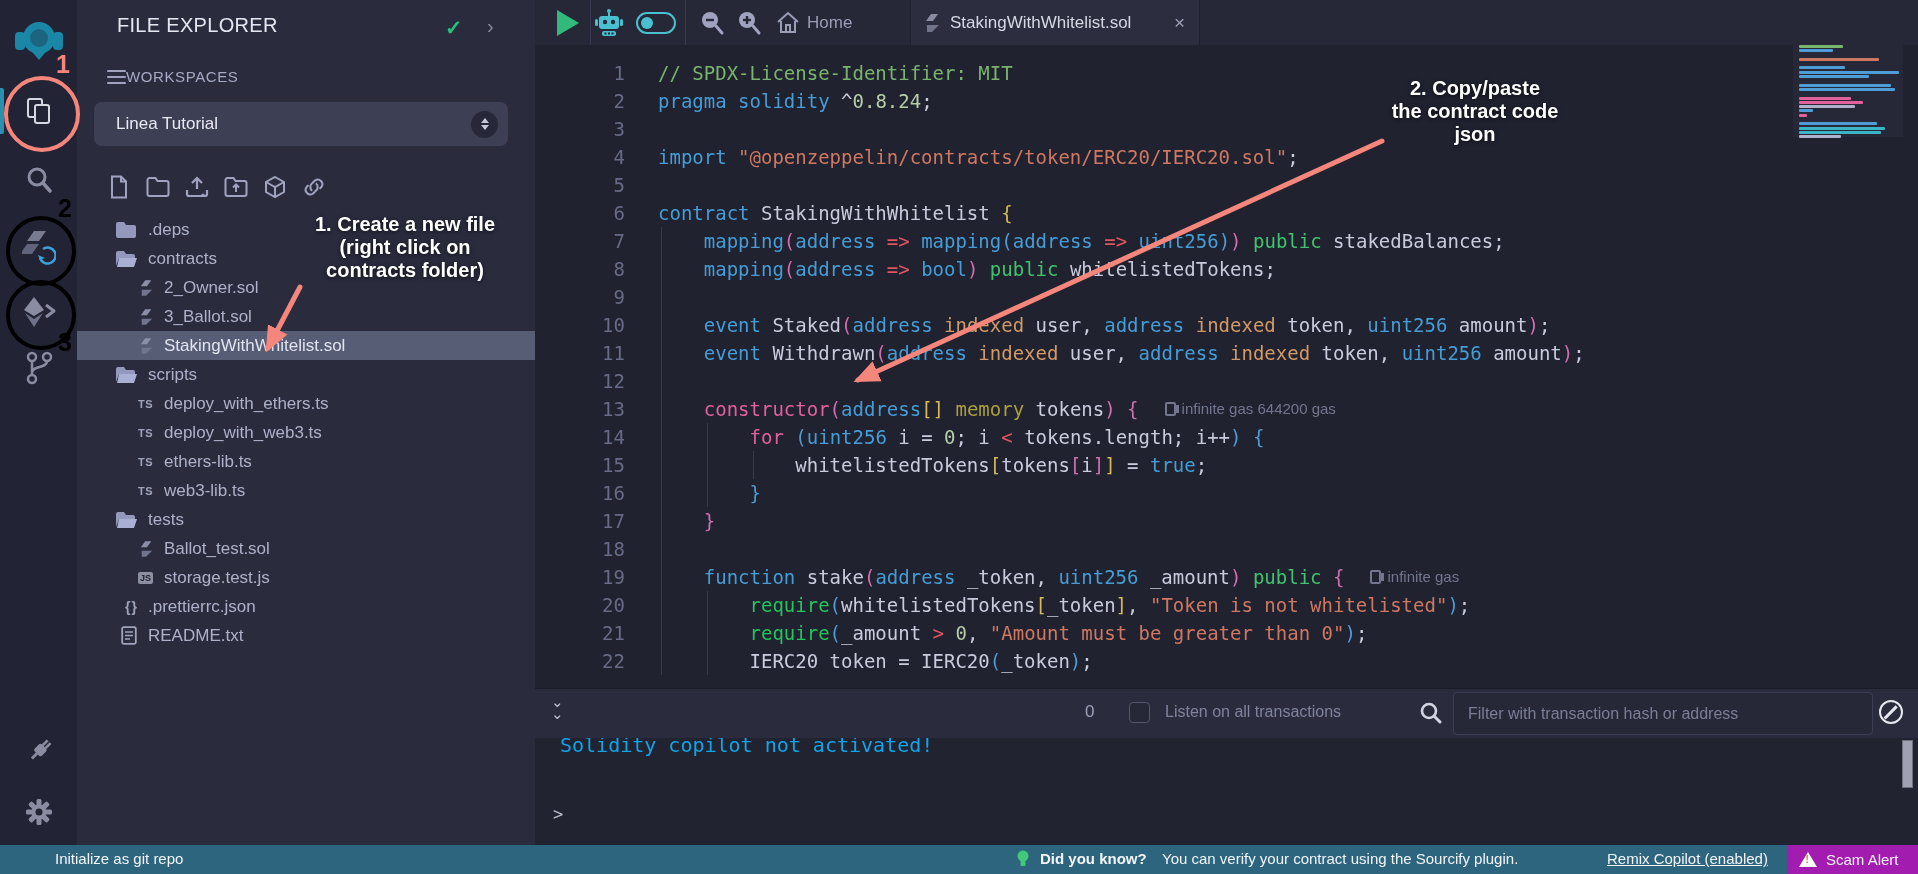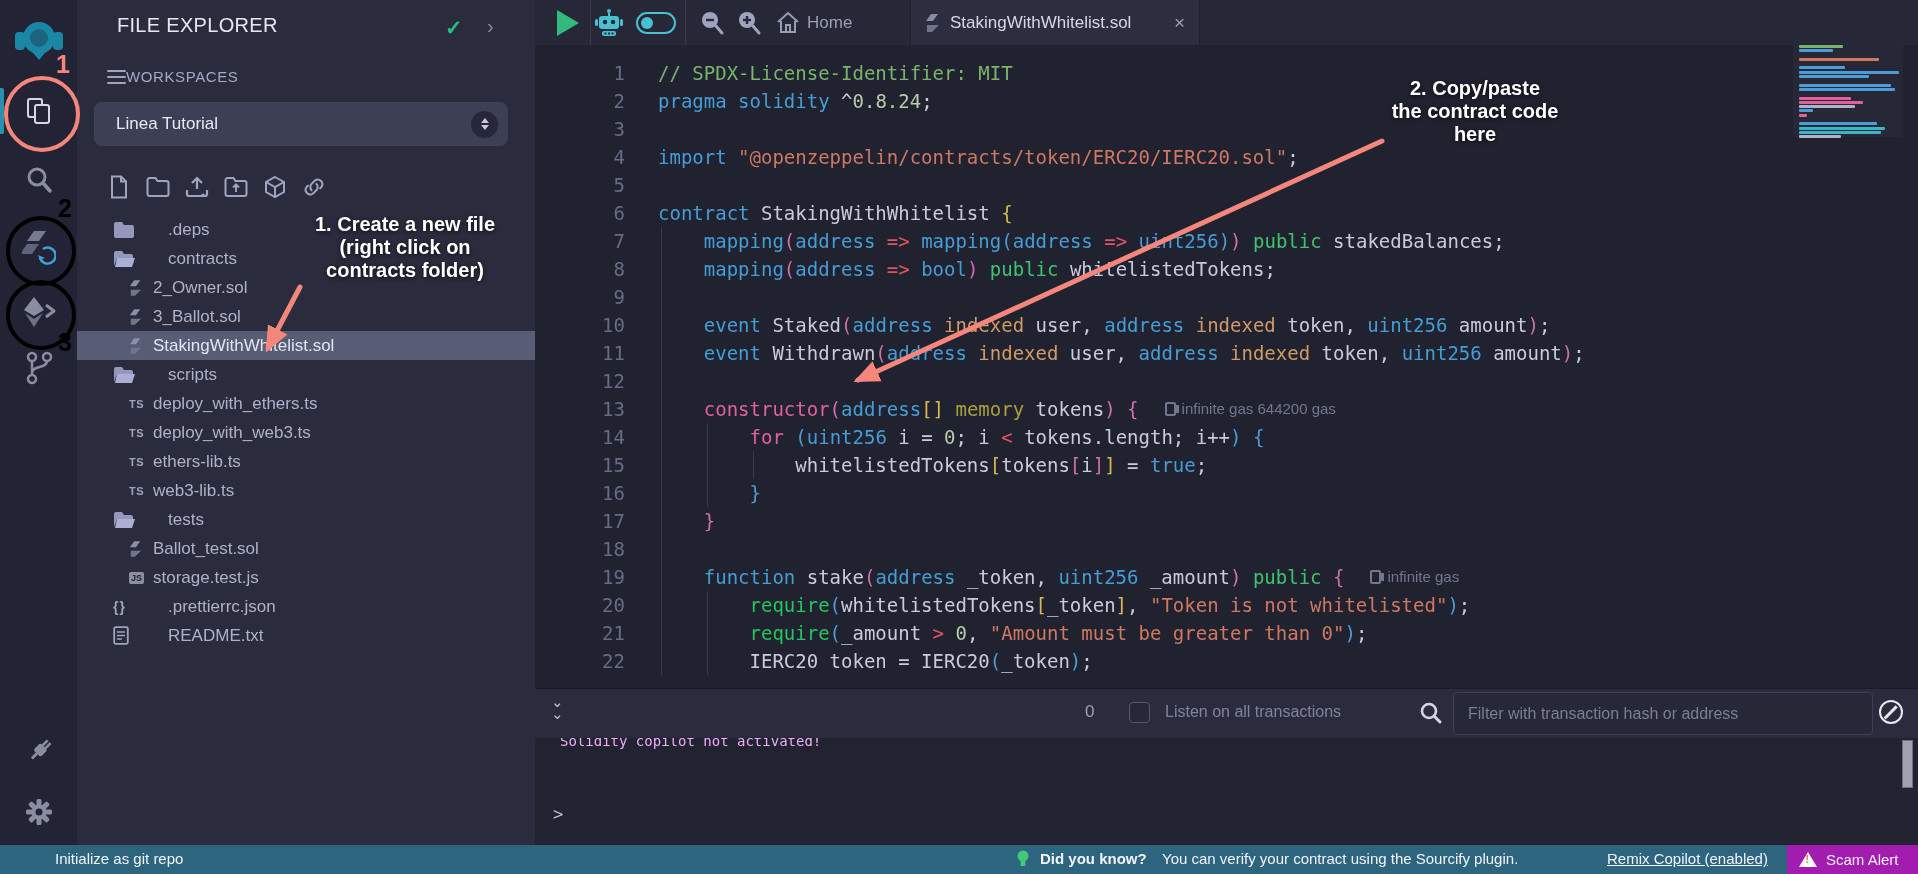--- a/index.html
+++ b/index.html
@@ -23,24 +23,24 @@
   .ws-name{font-size:17px;color:#e8e9f2;}
   .ws-badge{width:27px;height:27px;border-radius:50%;background:#262839;display:flex;flex-direction:column;align-items:center;justify-content:center;gap:2px;}
   .ws-badge b{width:0;height:0;border-left:4px solid transparent;border-right:4px solid transparent;}
   .ws-badge b.up{border-bottom:5px solid #c5c8d8;}
   .ws-badge b.dn{border-top:5px solid #c5c8d8;}
   .panel-tools{position:absolute;left:30px;top:174px;display:flex;gap:15px;align-items:center;}
   .panel-tools .pt{width:24px;height:26px;display:flex;align-items:center;justify-content:center;}
   
   .tree{position:absolute;left:0;top:215px;width:458px;}
   .trow{height:29px;display:flex;align-items:center;font-size:17px;color:#aeb1c9;box-sizing:border-box;}
-  .trow.ind0{padding-left:36px;gap:31px;}
+  .trow.ind0{padding-left:36px;}
   .trow.ind1{padding-left:52px;}
   .trow.sel{background:#575d75;color:#e2e4f0;}
-  .trow .ticon{width:24px;display:flex;align-items:center;justify-content:flex-start;flex:none;}
+  .trow .ticon{width:24px;margin-right:11px;display:flex;align-items:center;justify-content:flex-end;flex:none;}
   .badge-ts{font-size:11px;font-weight:bold;color:#9fa3bb;letter-spacing:.5px;}
   .badge-js{font-size:9px;font-weight:bold;color:#23242f;background:#8c8fa2;border-radius:2px;padding:1px 2px;}
   .badge-br{font-size:14px;color:#9fa3bb;font-weight:bold;}
   
   .editor{position:absolute;left:535px;top:0;width:1383px;height:688px;background:#212230;}
   .ed-toolbar{position:absolute;left:0;top:0;width:1383px;height:45px;background:#262737;}
   .sep{position:absolute;top:0;width:1px;height:45px;background:#383950;}
   .tb-icon{position:absolute;top:0;height:45px;display:flex;align-items:center;justify-content:center;}
   .play{width:0;height:0;border-top:13px solid transparent;border-bottom:13px solid transparent;border-left:22px solid #32ba7c;}
   .toggle{width:40px;height:22px;border:2px solid #49c0cf;border-radius:12px;position:relative;box-sizing:border-box;}
@@ -75,21 +75,21 @@
   .tchevs{position:absolute;left:16px;top:7px;color:#c3c6d6;font-size:15px;line-height:12px;text-align:center;}
   .tzero{position:absolute;left:550px;top:13px;color:#9da0b8;font-size:17px;}
   .tcheck{position:absolute;left:594px;top:13px;width:21px;height:21px;border:1.5px solid #53566e;border-radius:4px;background:#262838;box-sizing:border-box;}
   .tlisten{position:absolute;left:630px;top:14px;color:#80839c;font-size:16px;}
   .tsearch{position:absolute;left:884px;top:12px;}
   .tfilter{position:absolute;left:918px;top:3px;width:420px;height:43px;background:#262837;border:1px solid #3c3e55;border-radius:4px;
            color:#9a9db6;font-size:16px;padding:0 14px;box-sizing:border-box;font-family:"Liberation Sans",sans-serif;}
   .tfilter::placeholder{color:#7b7e97;}
   .tban{position:absolute;left:1344px;top:11px;width:24px;height:24px;border:2.5px solid #e8e9f0;border-radius:50%;box-sizing:border-box;}
   .tban:after{content:"";position:absolute;left:1px;top:8.5px;width:17px;height:2.5px;background:#e8e9f0;transform:rotate(-45deg);}
-  .tcopilot{position:absolute;left:25px;top:45px;color:#f0abfc;font-size:14px;font-family:"DejaVu Sans Mono",monospace;z-index:1;}
+  .tcopilot{position:absolute;left:25px;top:45px;color:#0ea5e9;font-size:20px;font-family:"DejaVu Sans Mono",monospace;z-index:1;}
   .tprompt{position:absolute;left:18px;top:116px;color:#b9bccd;font-size:17px;font-family:"DejaVu Sans Mono",monospace;}
   .tscroll{position:absolute;left:1367px;top:52px;width:11px;height:48px;background:#9fa1b1;border:1px solid #6d6f7e;box-sizing:border-box;}
   
   .statusbar{position:absolute;left:0;top:845px;width:1918px;height:29px;background:#2e657e;color:#f2f4f8;font-size:15px;z-index:5;}
   .sb-left{position:absolute;left:55px;top:5px;}
   .sb-bulb{position:absolute;left:1016px;top:5px;}
   .sb-know{position:absolute;left:1040px;top:5px;font-weight:bold;}
   .sb-tip{position:absolute;left:1162px;top:5px;}
   .sb-copilot{position:absolute;left:1607px;top:5px;text-decoration:underline;}
   .sb-scam{position:absolute;left:1787px;top:0;width:131px;height:29px;background:#a21caf;display:flex;align-items:center;gap:9px;padding-left:12px;box-sizing:border-box;}
@@ -518,21 +518,21 @@
   <div class="ann-digit" style="left:58px;top:194px;color:#000;">2</div>
   <div class="ann-digit" style="left:58px;top:328px;color:#000;">3</div>
   <div class="note" style="left:245px;top:213px;width:320px;">
     <div>1. Create a new file</div>
     <div>(right click on</div>
     <div>contracts folder)</div>
   </div>
   <div class="note" style="left:1315px;top:77px;width:320px;">
     <div>2. Copy/paste</div>
     <div>the contract code</div>
-    <div>here</div>
+    <div>json</div>
   </div>
   <svg class="arrows">
     <defs>
       <marker id="ah" markerUnits="userSpaceOnUse" markerWidth="28" markerHeight="28" refX="21" refY="13" orient="auto">
         <path d="M0,2 L26,13 L0,24 Z" fill="#f4867c"></path>
       </marker>
     </defs>
     <line x1="300" y1="287" x2="268" y2="348" stroke="#f4867c" stroke-width="5" stroke-linecap="round" marker-end="url(#ah)"></line>
     <line x1="1382" y1="141" x2="858" y2="380" stroke="#f4867c" stroke-width="5" stroke-linecap="round" marker-end="url(#ah)"></line>
   </svg>

